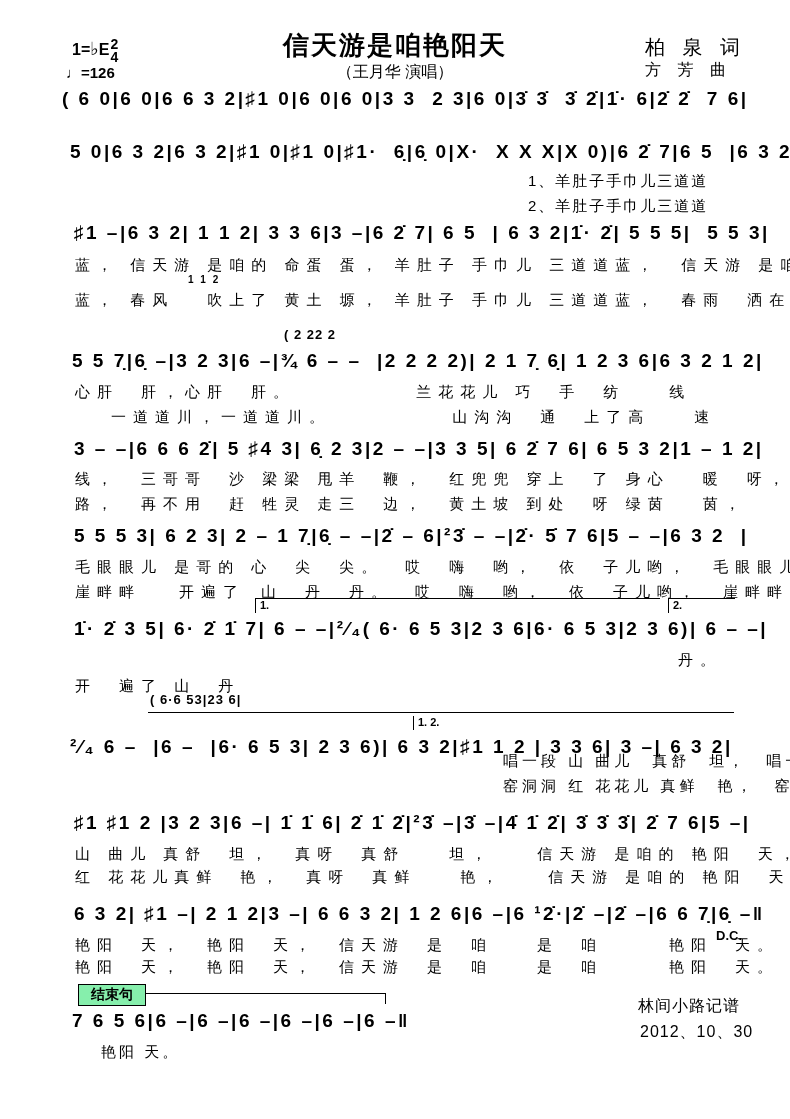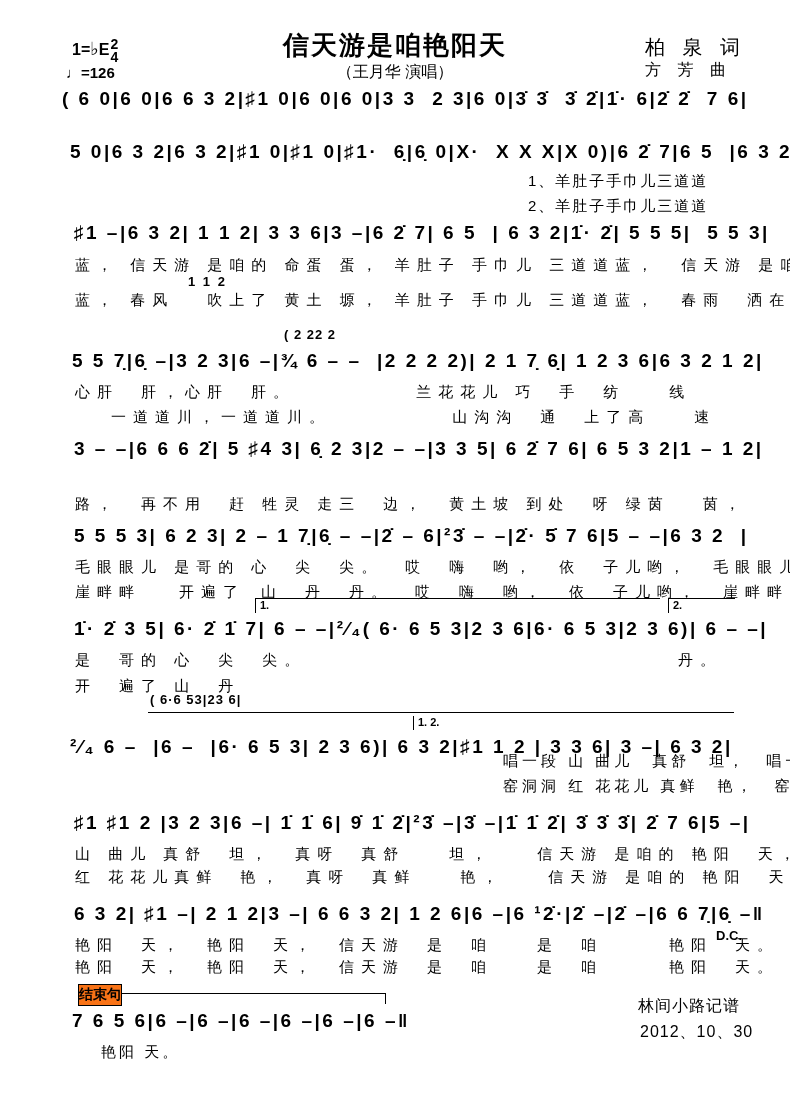--- a/index.html
+++ b/index.html
@@ -16,24 +16,24 @@
   .credit2{left:645px;top:60px;font-size:16px;letter-spacing:6px;}
   .keysig{left:72px;top:38px;font-size:16px;font-weight:bold;}
   .keysig .flat{font-size:18px;}
   .frac{display:inline-block;vertical-align:middle;text-align:center;line-height:13px;font-size:14px;font-weight:bold;margin-left:1px;}
   .frac span{display:block;}
   .tempo{left:66px;top:64px;font-size:15px;font-weight:bold;}
   
   .notes{font-size:19px;font-weight:bold;letter-spacing:2.5px;white-space:pre;}
   .lyric{font-size:15px;letter-spacing:7px;white-space:pre;}
   .cue{font-size:13px;font-weight:bold;letter-spacing:1px;white-space:pre;}
-  .small-ann{font-size:13px;font-weight:bold;letter-spacing:2px;}
+  .small-ann{font-size:10px;font-weight:bold;letter-spacing:2px;}
   .volta{border-top:1.5px solid #000;border-left:1.5px solid #000;height:14px;font-size:11px;font-weight:bold;padding:0 0 0 4px;white-space:pre;}
   .rule{border-top:1.5px solid #000;height:0;}
-  .endbox{border:1.5px solid #000;font-size:14px;font-weight:bold;padding:1px 0;background:#f97316;}
+  .endbox{border:1.5px solid #000;font-size:14px;font-weight:bold;padding:1px 12px;background:#86efac;}
   .endbracket{border-top:1.5px solid #000;border-right:1.5px solid #000;height:10px;}
   .footer-credit{font-size:16px;letter-spacing:1px;}
   .dc{font-size:13px;font-weight:bold;}
 </style>
 </head>
 <body>
 
 <div class="page">
 
   <div class="abs subtitle">（王月华 演唱）</div>
@@ -54,41 +54,41 @@
   <div class="abs lyric" style="left:75px;top:256px;">蓝， 信天游 是咱的 命蛋 蛋， 羊肚子 手巾儿 三道道蓝，　信天游 是咱的</div>
   <div class="abs small-ann" style="left:188px;top:274px;">1 1 2</div>
   <div class="abs lyric" style="left:75px;top:291px;">蓝， 春风　 吹上了 黄土 塬， 羊肚子 手巾儿 三道道蓝，　春雨　洒在了</div>
 
   <div class="abs cue" style="left:284px;top:327px;">( 2 22 2</div>
   <div class="abs notes" style="left:72px;top:350px;">5 5 7̣|6̣ –|3 2 3|6 –|¾ 6 – –  |2 2 2 2)| 2 1 7̣ 6̣| 1 2 3 6|6 3 2 1 2|</div>
   <div class="abs lyric" style="left:75px;top:383px;">心肝　肝，心肝　肝。　　　　　 兰花花儿 巧　手　纺　　线</div>
   <div class="abs lyric" style="left:75px;top:408px;margin-left:36px;">一道道川，一道道川。　　　　　 山沟沟　通　上了高　　速</div>
 
   <div class="abs notes" style="left:74px;top:438px;">3 – –|6 6 6 2̇| 5 ♯4 3| 6̣ 2 3|2 – –|3 3 5| 6 2̇ 7 6| 6 5 3 2|1 – 1 2|</div>
+  <div class="abs lyric" style="left:75px;top:470px;">线，　三哥哥　沙 梁梁 甩羊　鞭，　红兜兜 穿上　了 身心　 暖　呀，</div>
   <div class="abs lyric" style="left:75px;top:495px;">路，　再不用　赶 牲灵 走三　边，　黄土坡 到处　呀 绿茵　 茵，</div>
 
   <div class="abs notes" style="left:74px;top:525px;">5 5 5 3| 6 2 3| 2 – 1 7̣|6̣ – –|2̇ – 6|²3̇ – –|2̇· 5̇ 7 6|5 – –|6 3 2  |</div>
   <div class="abs lyric" style="left:75px;top:558px;">毛眼眼儿 是哥的 心　尖　尖。　哎　嗨　哟，　依　子儿哟，　毛眼眼儿</div>
   <div class="abs lyric" style="left:75px;top:583px;font-family:Liberation Mono, monospace;">崖畔畔　 开遍了 山　丹　丹。　哎　嗨　哟，　依　子儿哟，　崖畔畔</div>
 
   <div class="abs volta" style="left:255px;top:598px;width:400px;">1.</div>
   <div class="abs volta" style="left:668px;top:598px;width:62px;border-left:1.5px solid #000;">2.</div>
   <div class="abs notes" style="left:74px;top:618px;">1̇· 2̇ 3 5| 6· 2̇ 1̇ 7| 6 – –|²⁄₄( 6· 6 5 3|2 3 6|6· 6 5 3|2 3 6)| 6 – –|</div>
-  <div class="abs lyric" style="left:75px;top:651px;">是　哥的 心　尖　尖。</div>
   <div class="abs lyric" style="left:678px;top:651px;">丹。</div>
   <div class="abs lyric" style="left:75px;top:677px;">开　遍了 山　丹</div>
 
   <div class="abs cue" style="left:150px;top:692px;">( 6·6 53|23 6|</div>
   <div class="abs rule" style="left:148px;top:712px;width:586px;"></div>
   <div class="abs volta" style="left:413px;top:716px;width:340px;border-top:none;">1. 2.</div>
   <div class="abs notes" style="left:70px;top:736px;">²⁄₄ 6 –  |6 –  |6· 6 5 3| 2 3 6)| 6 3 2|♯1 1 2 | 3 3 6| 3 –| 6 3 2|</div>
   <div class="abs lyric" style="left:503px;top:752px;letter-spacing:4px;">唱一段 山 曲儿　真舒　坦，　唱一段</div>
   <div class="abs lyric" style="left:503px;top:777px;letter-spacing:4px;">窑洞洞 红 花花儿 真鲜　艳，　窑洞洞</div>
 
-  <div class="abs notes" style="left:74px;top:812px;">♯1 ♯1 2 |3 2 3|6 –| 1̇ 1̇ 6| 9̇ 1̇ 2̇|²3̇ –|3̇ –|1̇ 1̇ 2̇| 3̇ 3̇ 3̇| 2̇ 7 6|5 –|</div>
+  <div class="abs notes" style="left:74px;top:812px;">♯1 ♯1 2 |3 2 3|6 –| 1̇ 1̇ 6| 2̇ 1̇ 2̇|²3̇ –|3̇ –|4̇ 1̇ 2̇| 3̇ 3̇ 3̇| 2̇ 7 6|5 –|</div>
   <div class="abs lyric" style="left:75px;top:845px;">山 曲儿 真舒　坦，　真呀　真舒　　坦，　　信天游 是咱的 艳阳　天，</div>
   <div class="abs lyric" style="left:75px;top:868px;">红 花花儿真鲜　艳，　真呀　真鲜　　艳，　　信天游 是咱的 艳阳　天，</div>
 
   <div class="abs notes" style="left:74px;top:903px;">6 3 2| ♯1 –| 2 1 2|3 –| 6 6 3 2| 1 2 6|6 –|6 ¹2̇·|2̇ –|2̇ –|6 6 7̣|6̣ –‖</div>
   <div class="abs dc" style="left:716px;top:928px;">D.C.</div>
   <div class="abs lyric" style="left:75px;top:936px;">艳阳　天，　艳阳　天，　信天游　是　咱　　是　咱　　　艳阳　天。</div>
   <div class="abs lyric" style="left:75px;top:958px;">艳阳　天，　艳阳　天，　信天游　是　咱　　是　咱　　　艳阳　天。</div>
 
   <div class="abs endbracket" style="left:100px;top:993px;width:285px;"></div>
   <div class="abs endbox" style="left:78px;top:984px;">结束句</div>

